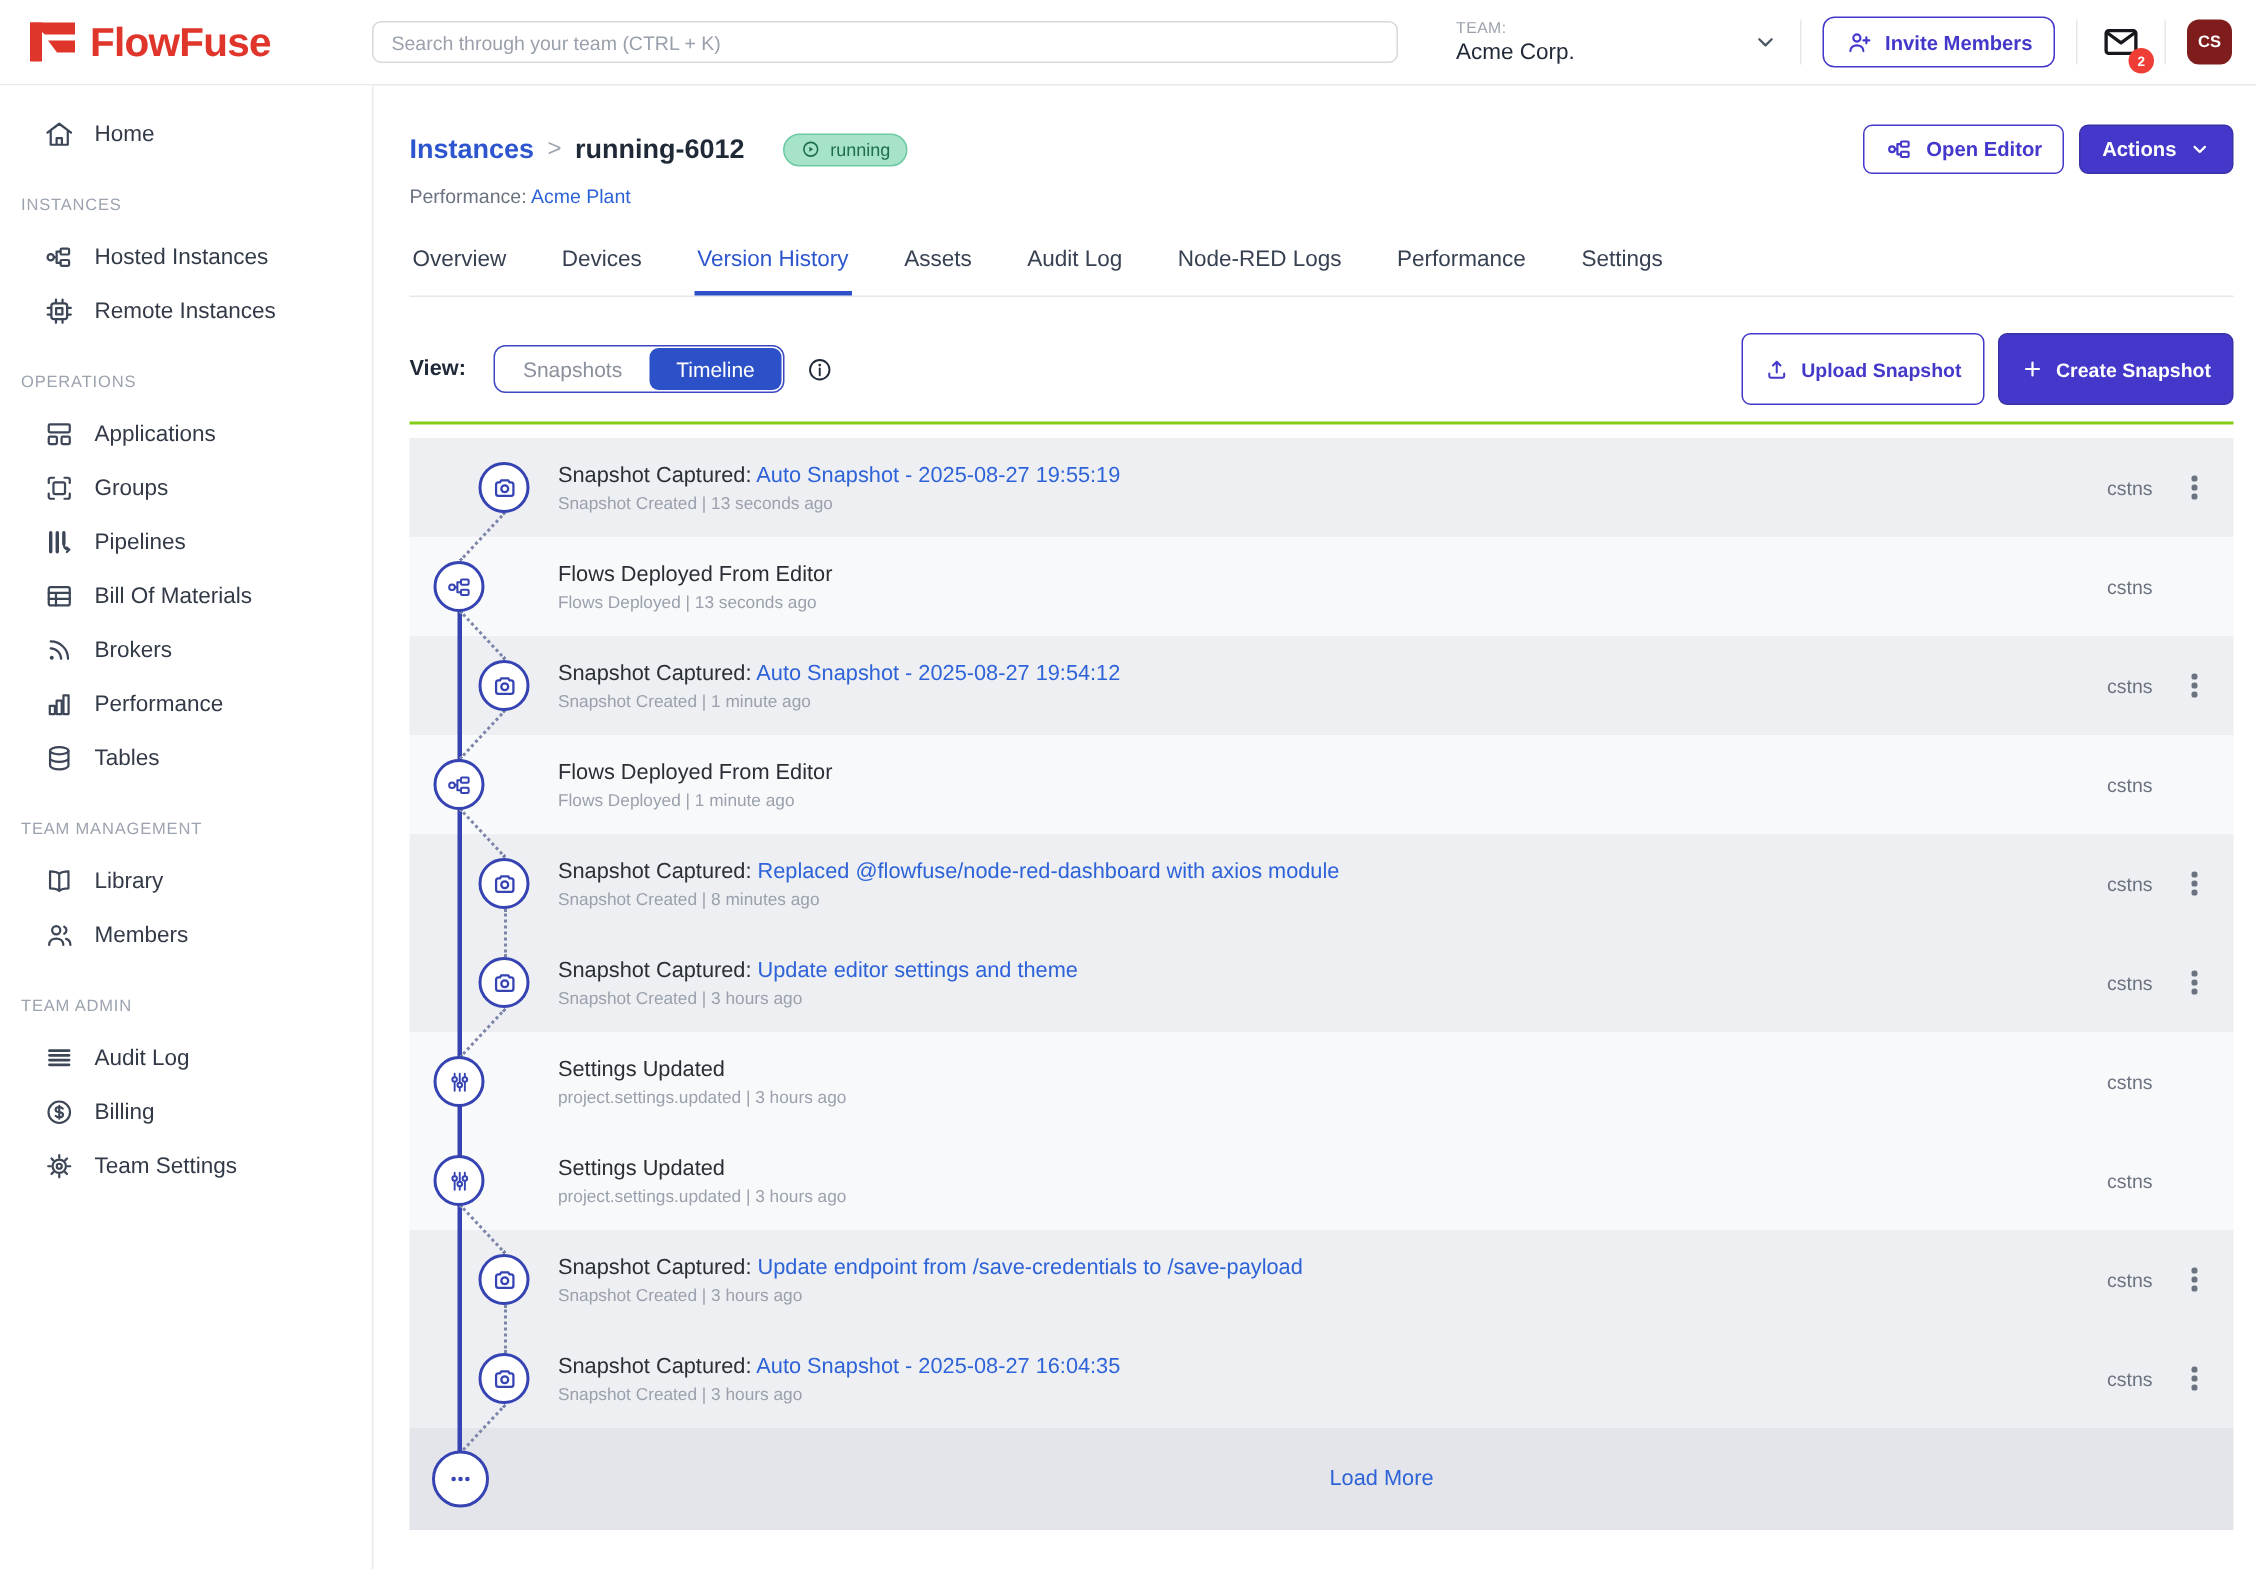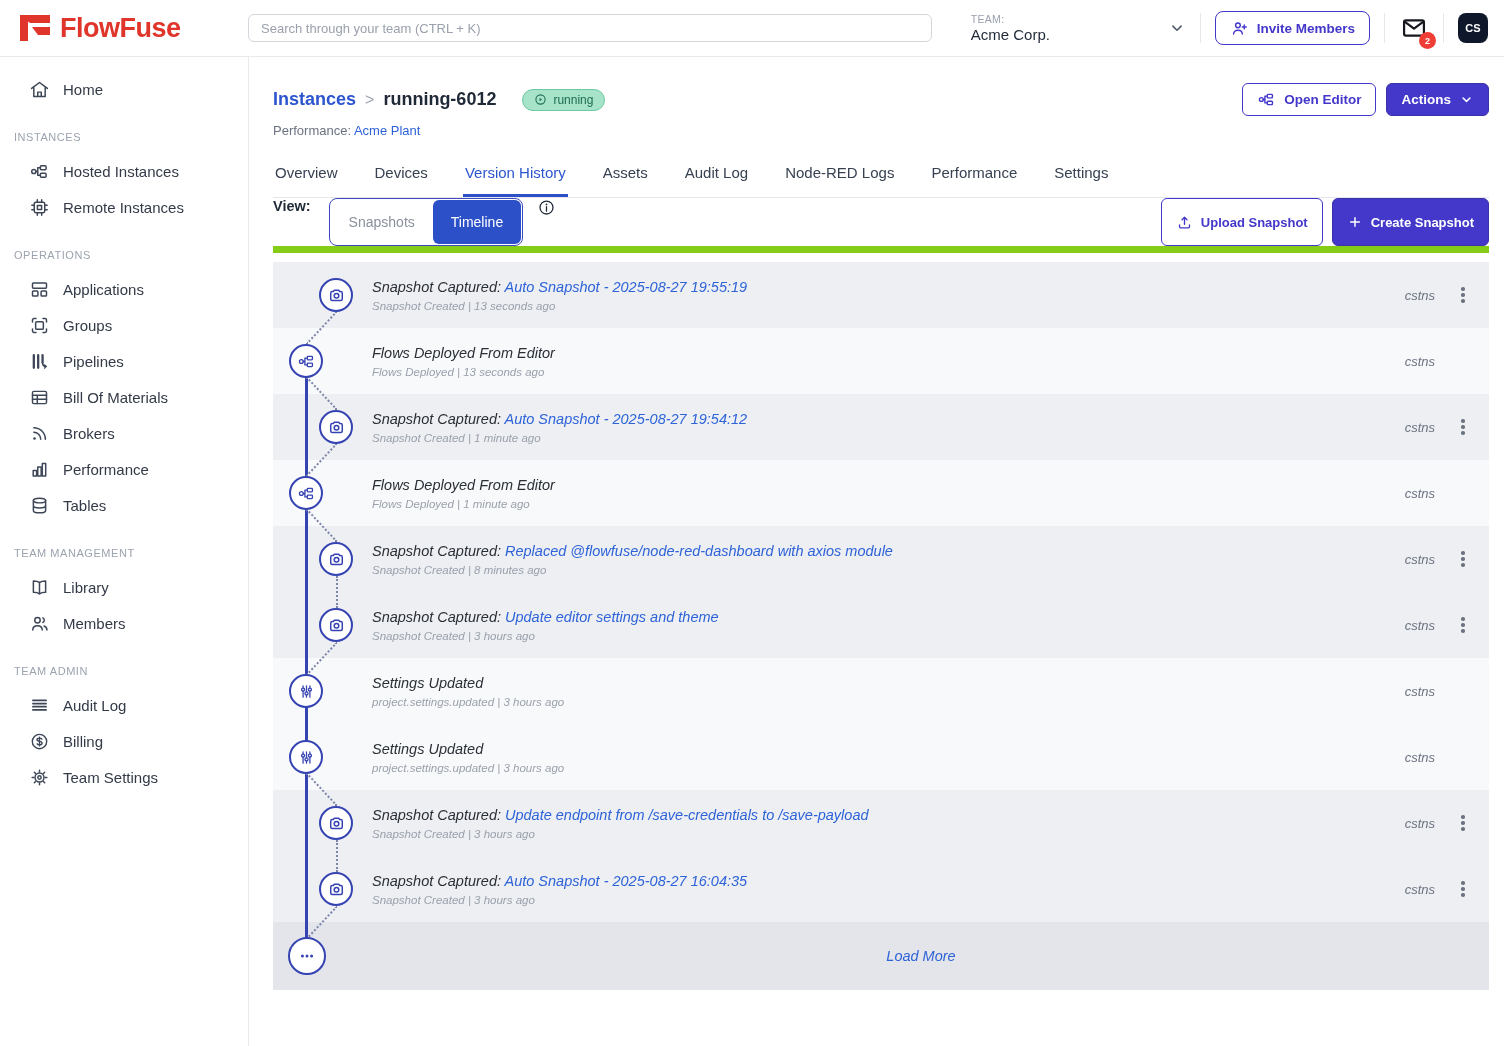--- a/index.html
+++ b/index.html
@@ -14,21 +14,21 @@
   .search-input::placeholder { color:#9aa1ac; }
   .top-right { margin-left:auto; display:flex; align-items:center; gap:14px; }
   .team-switcher { display:flex; align-items:center; gap:10px; cursor:pointer; min-width:215px; }
   .team-label { font-size:10.5px; color:#9aa1ac; letter-spacing:.03em; }
   .team-name { font-size:15px; color:#1f2937; margin-top:1px;text-align:center; }
   .chev { color:#4b5563; display:flex; margin-left:auto; }
   .vdiv { width:1px; height:30px; background:#e5e7eb; }
   .invite-btn { display:flex; align-items:center; gap:8px; border:1px solid #4338ca; color:#4338ca; background:#fff; border-radius:8px; height:34px; padding:0 14px; font-size:13.5px; font-weight:700; cursor:pointer; }
   .mail-wrap { position:relative; width:30px; height:30px; display:flex; align-items:center; justify-content:center; cursor:pointer; color:#16181d; }
   .mail-badge { position:absolute; right:-7px; bottom:-6px; min-width:17px; height:17px; border-radius:9px; background:#ef3e36; color:#fff; font-size:9px; font-weight:700; display:flex; align-items:center; justify-content:center; padding:0 4px; }
-  .avatar { width:30px; height:30px; border-radius:8px; background:#0f172a; color:#fff; font-size:11px; font-weight:700; display:flex; align-items:center; justify-content:center; cursor:pointer; }
+  .avatar { width:30px; height:30px; border-radius:8px; background:#7f1d1d; color:#fff; font-size:11px; font-weight:700; display:flex; align-items:center; justify-content:center; cursor:pointer; }
 
   
   .shell { display:flex; height:989px; }
   .sidebar { width:249px; border-right:1px solid #e9eaec; padding-top:14px; background:#fff; flex:none; }
   .side-item { height:36px; display:flex; align-items:center; gap:13px; padding-left:29px; font-size:15px; color:#333a47; cursor:pointer; }
   .side-item .ic { width:21px; height:21px; color:#3d4657; display:flex; }
   .side-header { font-size:11px; color:#9ca3af; letter-spacing:.05em; padding:24px 0 10px 14px; }
 
   .main { flex:1; padding:0 15px 0 24px; overflow:hidden; }
 
@@ -45,31 +45,31 @@
   .app-row { margin-top:7px; font-size:13px; }
   .app-label { color:#6b7280; }
   .app-link { color:#2e63d8; cursor:pointer; }
 
   
   .tabs { display:flex; gap:33px; margin-top:16px; border-bottom:1px solid #e5e7eb; }
   .tab { font-size:15px; color:#374151; padding:10px 2px 13px; cursor:pointer; border-bottom:3px solid transparent; background:none; border-top:none; border-left:none; border-right:none; font-family:inherit; }
   .tab.active { color:#2d55ce; border-bottom-color:#2d4fc9; }
 
   
-  .toolbar { display:flex; }
+  .toolbar { display:flex; align-items:center; margin-top:24px; }
   .view-label { font-size:14.5px; font-weight:700; color:#1f2937; margin-right:18px; }
   .seg-group { display:flex; border:1px solid #3d49c0; border-radius:8px; background:#fff; padding:1px; }
   .seg { font-size:14px; padding:6px 18px; border:none; background:none; color:#8a909c; cursor:pointer; border-radius:6px; font-family:inherit; }
   .seg.active { background:#2b50c8; color:#fff; font-weight:400; }
   .info-btn { margin-left:14px; color:#1f2937; display:flex; cursor:pointer; }
   .toolbar-right { margin-left:auto; display:flex; gap:9px; }
   .btn-sm { height:48px; font-size:13px; }
 
   
-  .timeline-wrap { border-top:7px solid #84cc16; padding-top:9px;font-style:italic; }
+  .timeline-wrap { margin-top:11px; border-top:2px solid #84cc16; padding-top:9px; }
   .tl { position:relative; width:1216px; }
   .tl-row { position:relative; height:66px; display:flex; align-items:center; }
   .row-snap { background:#edeff3; }
   .row-plain { background:#f8f9fb; }
   .tl-line { position:absolute; left:32px; top:99px; width:3px; height:595px; background:#3643b2; z-index:1; }
   .conn { position:absolute; width:0; border-left:2px dotted #7c85a8; transform-origin:top left; z-index:1; }
   .tl-badge { position:absolute; top:50%; transform:translateY(-50%); width:34px; height:34px; border-radius:50%; background:#fff; border:2px solid #3643b2; color:#3643b2; display:flex; align-items:center; justify-content:center; z-index:2; }
   .badge-main { left:16px; }
   .badge-off { left:46px; }
   .tl-content { padding-left:99px; }

